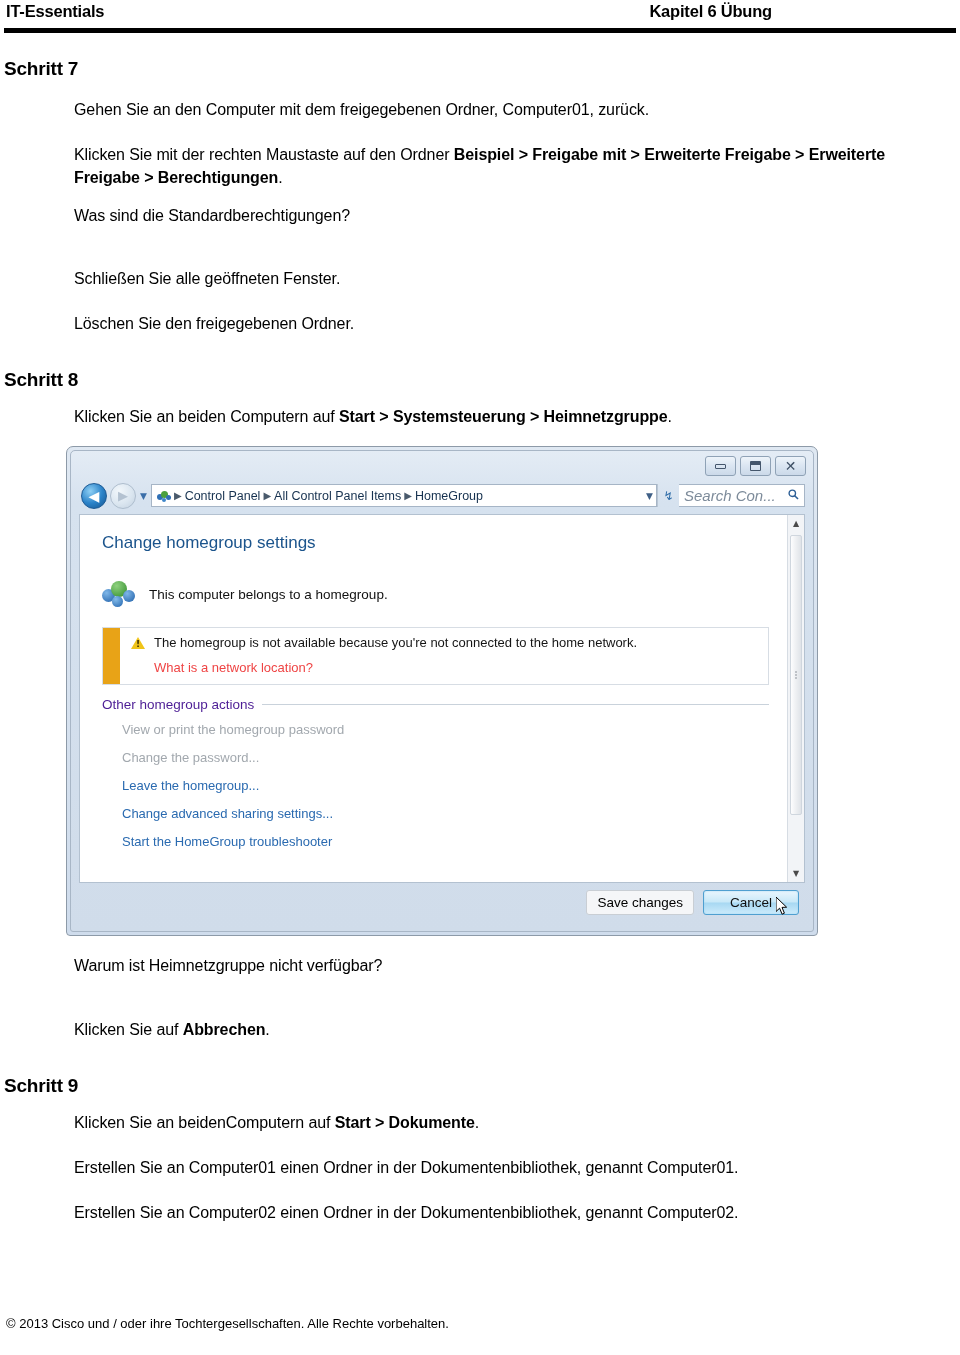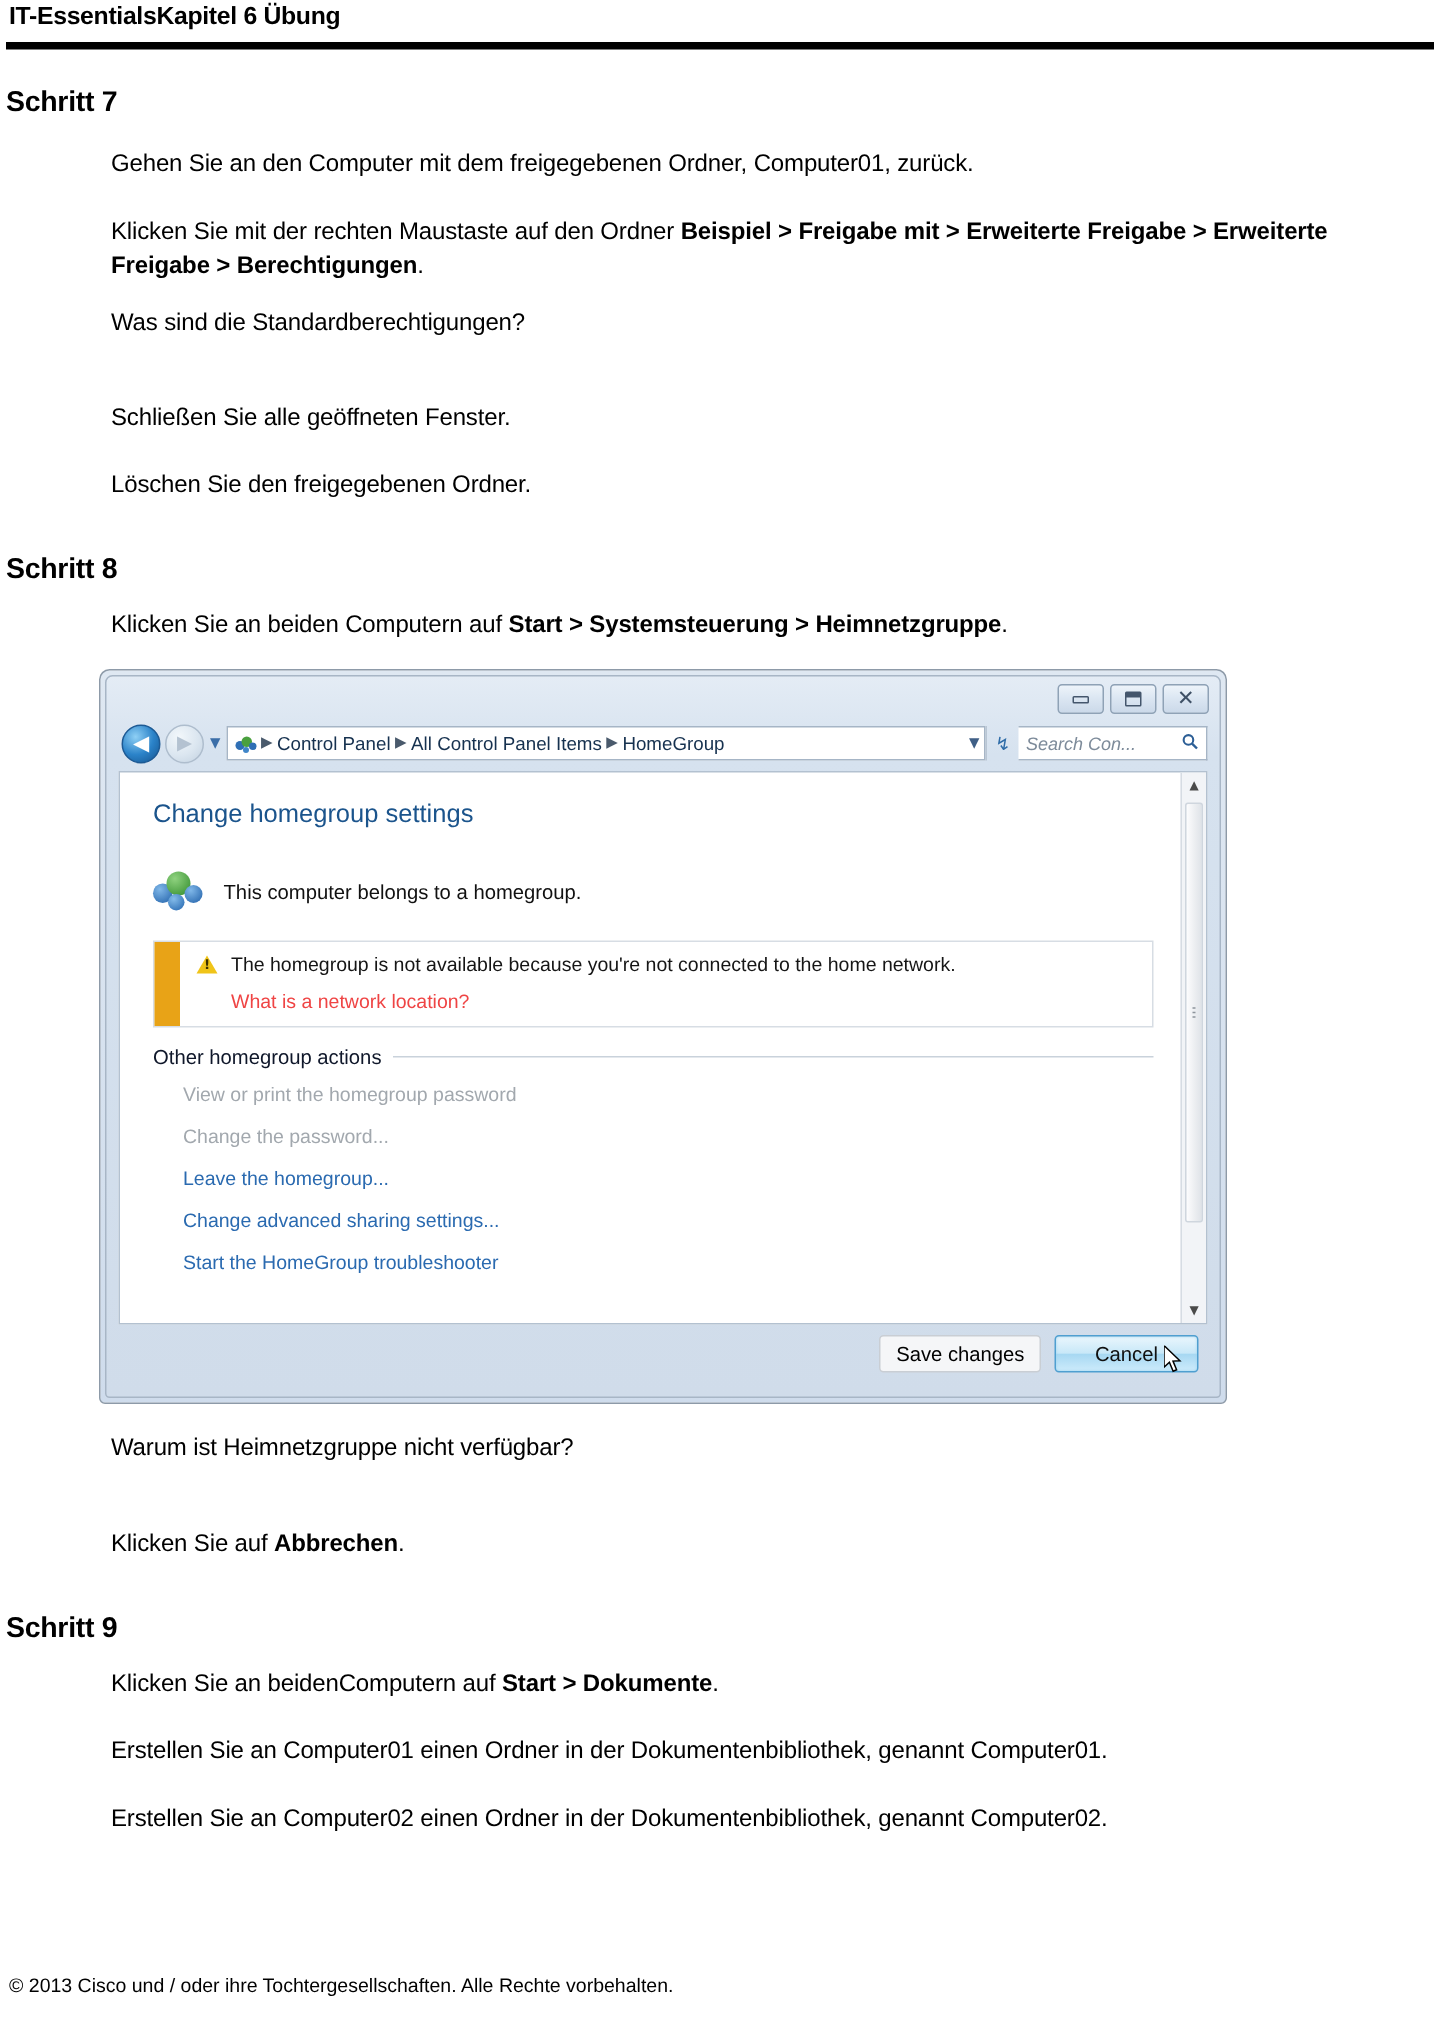--- a/index.html
+++ b/index.html
@@ -18,22 +18,24 @@
 
   
   .page-header {
     position: absolute;
     top: 0;
     left: 0;
     width: 778px;
     height: 30px;
     display: flex;
     align-items: flex-start;
+    justify-content: space-between;
     padding: 2px 6px 0 6px;
     box-sizing: border-box;
+    gap: 32px;
   }
   .page-header .hdr-left,
   .page-header .hdr-right {
     font-size: 16.5px;
     font-weight: bold;
     letter-spacing: -0.2px;
   }
   .header-rule {
     position: absolute;
     top: 28px;
@@ -234,21 +236,21 @@
     border: 1px solid #a6b5c6;
     border-left: none;
     display: flex;
     align-items: center;
     justify-content: space-between;
     padding: 0 5px;
     box-sizing: border-box;
     flex: none;
   }
   .search-ph {
-    font-size: 12px;
+    font-size: 15px;
     font-style: italic;
     color: #7d8b9a;
     white-space: nowrap;
   }
   .search-ico {
     color: #2d5f96;
     font-size: 12px;
     font-family: "DejaVu Sans", sans-serif;
   }
 
@@ -348,21 +350,21 @@
     margin-left: 23px;
   }
   .section-head {
     display: flex;
     align-items: center;
     gap: 8px;
     margin-top: 12px;
   }
   .section-head .sh-text {
     font-size: 13.5px;
-    color: #0f172a;
+    color: #4c1d95;
     white-space: nowrap;
   }
   .section-head .sh-rule {
     flex: 1;
     height: 1px;
     background: #c9d2db;
   }
   .action-list {
     margin-top: 10px;
     padding-left: 20px;

